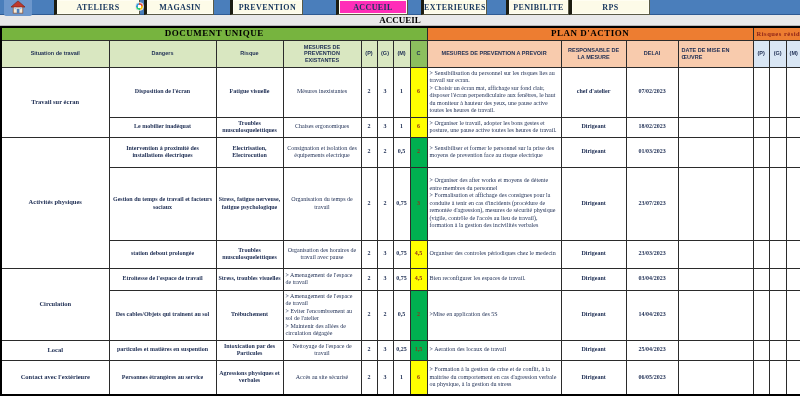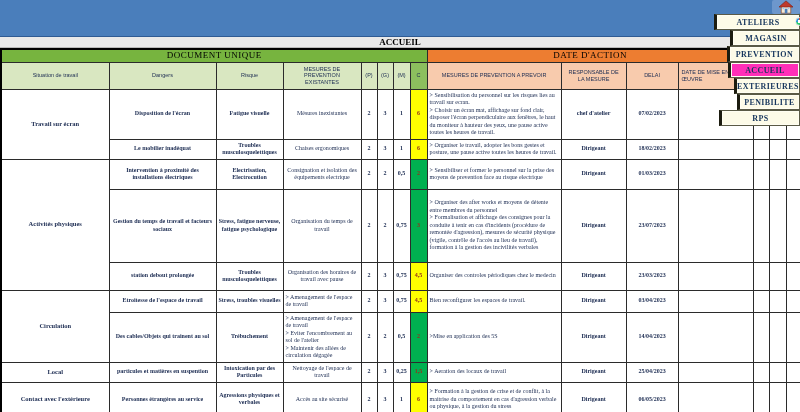--- a/index.html
+++ b/index.html
@@ -1,21 +1,21 @@
 <!DOCTYPE html>
 <html><head>
 <meta charset="utf-8">
 <style>
   * { margin:0; padding:0; box-sizing:border-box; }
   html,body { width:800px; height:412px; overflow:hidden; background:#fff;
     font-family:"Liberation Serif", serif; color:#1c2c52; }
 
   
-  .toolbar { height:37px; background:#4a7ebb; display:flex; align-items:flex-end;
-    border-bottom:1px solid #2f5b93;flex-direction:column; }
+  .toolbar { height:15px; background:#4a7ebb; display:flex; align-items:center;
+    border-bottom:1px solid #2f5b93; }
   .home { width:28px; height:18px; margin-left:4px; background:#6d97cc;
     display:flex; align-items:center; justify-content:center; border-radius:2px; cursor:pointer; }
   .tbtn { height:16px; background:#fdfbe8; border:1px solid #5a5a46;
     border-left:3px solid #1c1c10; box-shadow: inset 0 0 0 1px #fffef2;
     display:flex; align-items:center; justify-content:center;
     font:bold 8px "Liberation Serif", serif; color:#17365d; position:relative;
     letter-spacing:.4px; cursor:pointer; flex:0 0 auto; }
   .tbtn.active { background:#ff2eb8; }
   .wheel { position:absolute; right:-5px; top:2px; width:9px; height:9px; border-radius:50%;
     background: radial-gradient(circle, #fff 0 1.6px, rgba(0,0,0,0) 1.7px),
@@ -26,21 +26,21 @@
   .title-row { height:11px; background:#e9e9e9; border-bottom:1px solid #b9b9b9;
     display:flex; align-items:center; justify-content:center;
     font:bold 9px "Liberation Serif", serif; color:#000; }
 
   
   table.grid { border-collapse:collapse; table-layout:fixed; width:800px;
     border:2px solid #000; }
   .grid th, .grid td { border:1px solid #2b2b2b; overflow:hidden; vertical-align:middle; }
   .grid thead tr.sec { height:13px; }
   .grid thead tr.cols { height:27px; }
-  .grid th { font-family:"Liberation Sans", sans-serif; font-weight:normal;
+  .grid th { font-family:"Liberation Sans", sans-serif; font-weight:bold;
     font-size:5.5px; color:#1c2c52; text-align:center; line-height:1.2; padding:0 3px; }
   .sec-green { background:#77b43f; font-family:"Liberation Serif", serif !important;
     font-size:9px !important; color:#000 !important; letter-spacing:.5px; }
   .sec-orange { background:#ed7d31; font-family:"Liberation Serif", serif !important;
     font-size:9px !important; color:#000 !important; letter-spacing:.5px; }
   .sec-res { font-size:6.5px !important; color:#8e2418 !important; white-space:nowrap; }
   .hg { background:#d9e7c1; }
   .hc { background:#8cbf5e; }
   .hp { background:#f8cbad; }
   .hp.left { text-align:left; }
@@ -68,25 +68,25 @@
     <svg viewBox="0 0 20 16" width="18" height="14">
       <rect x="4.5" y="7" width="11" height="8" fill="#f4e9d6" stroke="#8a4a2a" stroke-width="0.8"></rect>
       <polygon points="2,8 10,1 18,8" fill="#c0392b" stroke="#7e2318" stroke-width="0.8"></polygon>
       <rect x="8.6" y="10" width="3" height="5" fill="#4a7ebb"></rect>
       <rect x="6" y="8.5" width="2" height="2" fill="#9cc3ee"></rect>
       <rect x="12" y="8.5" width="2" height="2" fill="#9cc3ee"></rect>
     </svg>
   </div>
 
 <div class="tbtn" style="margin-left: 22px; width: 86px;">ATELIERS<span class="wheel"></span></div>
-    <div class="tbtn" style="margin-left: 20px; width: 70px;">MAGASIN</div>
+    <div class="tbtn" style="margin-left: 4px; width: 70px;">MAGASIN</div>
     <div class="tbtn" style="margin-left: 16px; width: 73px;">PREVENTION</div>
     <div class="tbtn active" style="margin-left: 33px; width: 72px;">ACCUEIL</div>
-    <div class="tbtn" style="margin-left: 0; width: 66px;">EXTERIEURES</div>
-    <div class="tbtn" style="margin-left: 9px; width: 63px;">PENIBILITE</div>
+    <div class="tbtn" style="margin-left: 13px; width: 66px;">EXTERIEURES</div>
+    <div class="tbtn" style="margin-left: 19px; width: 63px;">PENIBILITE</div>
     <div class="tbtn" style="width: 81px;">RPS</div>
   </div>
 
 <div class="title-row">
   <span>ACCUEIL</span>
 </div>
 
 <table class="grid">
   <colgroup>
     <col style="width:108px">
@@ -101,21 +101,21 @@
       <col style="width:65px">
       <col style="width:52px">
       <col style="width:75px">
     <col style="width:16px">
       <col style="width:17px">
       <col style="width:15px">
   </colgroup>
   <thead>
     <tr class="sec">
       <th colspan="8" class="sec-green">DOCUMENT UNIQUE</th>
-      <th colspan="4" class="sec-orange">DATE D'ACTION</th>
+      <th colspan="4" class="sec-orange">PLAN D'ACTION</th>
       <th colspan="3" class="sec-orange sec-res">Risques résiduels</th>
     </tr>
     <tr class="cols">
       <th class="hg">Situation de travail</th>
       <th class="hg">Dangers</th>
       <th class="hg">Risque</th>
       <th class="hg">MESURES DE PREVENTION EXISTANTES</th>
       <th class="hg">(P)</th>
       <th class="hg">(G)</th>
       <th class="hg">(M)</th>

